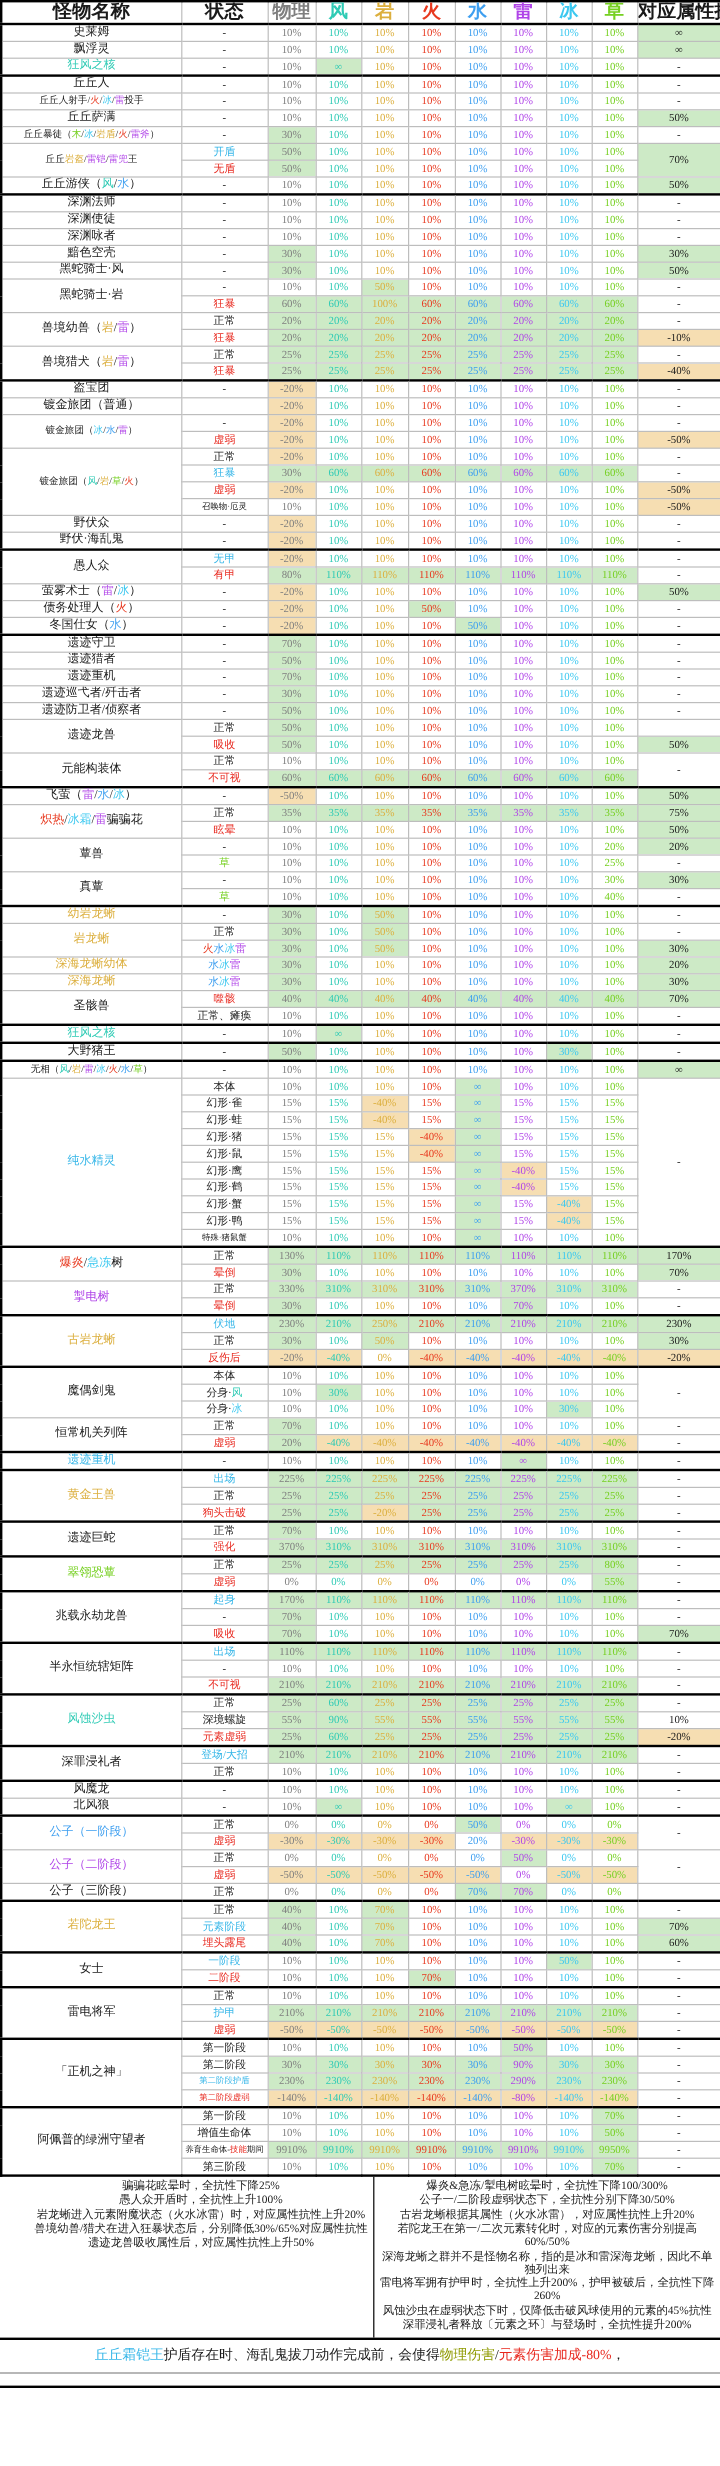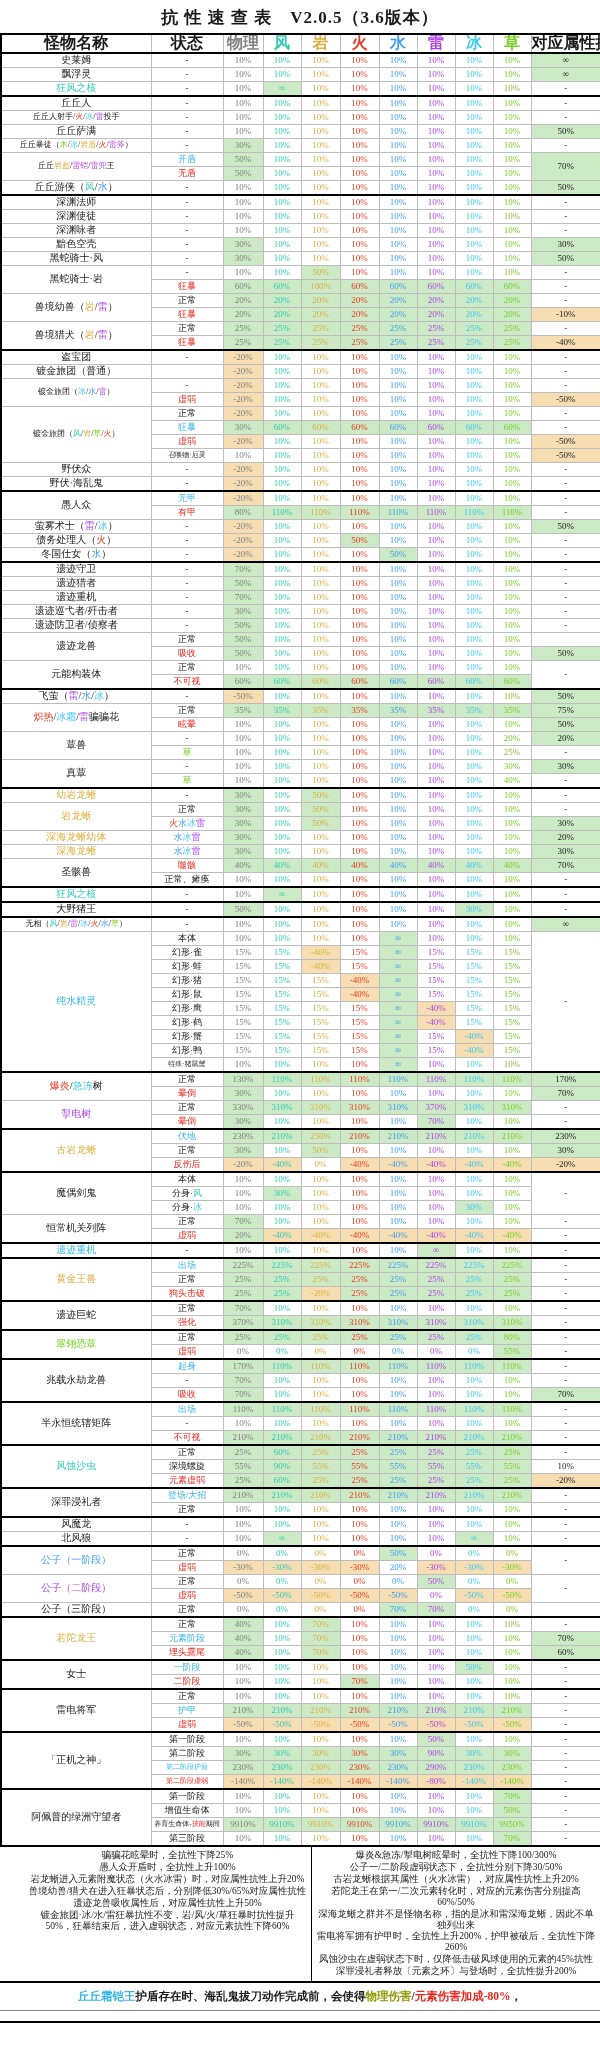--- a/index.html
+++ b/index.html
@@ -18,29 +18,28 @@
   .bg-g{background:#cdeac6;}
   .bg-o{background:#f6deb2;}
   
   .c-k{color:#1a1a1a;} .c-y{color:#7f7f7f;} .c-a{color:#2fcbb5;} .c-g{color:#dcaf3e;}
   .c-p{color:#e8391f;} .c-h{color:#3e9ff0;} .c-e{color:#b044e8;} .c-c{color:#3cc8f0;}
   .c-d{color:#76d021;} .c-r{color:#e8281e;text-align:center;} .c-b{color:#35b6e8;} .c-o{color:#8f9a00;}
   #notes{display:flex;border-bottom:2px solid #000;border-top:0;}
   .note-col{width:50%;box-sizing:border-box;padding:3px 4px;font-size:9.5px;line-height:1.15;text-align:center;}
   .note-col.left{border-right:1.5px solid #000;margin-left:24px;}
   .note-line{margin:0 0 1px 0;}
-  #band1,#band2{text-align:center;font-size:11.5px;font-weight:bold;line-height:1.5;padding:5px 8px;}
+  #band1,#band2{text-align:center;font-size:11.5px;font-weight:normal;line-height:1.5;padding:5px 8px;}
   #band1{border-bottom:1.5px solid #888;}
   #band2{border-bottom:2px solid #000;}
 </style>
 </head>
 <body>
 
 <div id="page">
-  <div id="title">抗 性 速 查 表　V2.0.5（3.6版本）</div>
   <table id="res-table">
     <colgroup>
       <col style="width:150px">
         <col style="width:72px">
         <col style="width:40px">
         <col style="width:38px">
       <col style="width:39px">
         <col style="width:39px">
         <col style="width:38px">
         <col style="width:38px">
@@ -1634,21 +1633,20 @@
       </tbody>
   </table>
 
   <div id="notes">
     <div class="note-col left" id="notes-left">
         <div class="note-line">骗骗花眩晕时，全抗性下降25%</div>
         <div class="note-line">愚人众开盾时，全抗性上升100%</div>
         <div class="note-line">岩龙蜥进入元素附魔状态（火水冰雷）时，对应属性抗性上升20%</div>
         <div class="note-line">兽境幼兽/猎犬在进入狂暴状态后，分别降低30%/65%对应属性抗性</div>
         <div class="note-line">遗迹龙兽吸收属性后，对应属性抗性上升50%</div>
-        <div class="note-line">镀金旅团·冰/水/雷狂暴抗性不变，岩/风/火/草狂暴时抗性提升50%，狂暴结束后，进入虚弱状态，对应元素抗性下降60%</div>
       </div>
     <div class="note-col" id="notes-right">
         <div class="note-line">爆炎&amp;急冻/掣电树眩晕时，全抗性下降100/300%</div>
         <div class="note-line">公子一/二阶段虚弱状态下，全抗性分别下降30/50%</div>
         <div class="note-line">古岩龙蜥根据其属性（火水冰雷），对应属性抗性上升20%</div>
         <div class="note-line">若陀龙王在第一/二次元素转化时，对应的元素伤害分别提高60%/50%</div>
         <div class="note-line">深海龙蜥之群并不是怪物名称，指的是冰和雷深海龙蜥，因此不单独列出来</div>
         <div class="note-line">雷电将军拥有护甲时，全抗性上升200%，护甲被破后，全抗性下降260%</div>
         <div class="note-line">风蚀沙虫在虚弱状态下时，仅降低击破风球使用的元素的45%抗性</div>
         <div class="note-line">深罪浸礼者释放〔元素之环〕与登场时，全抗性提升200%</div>

